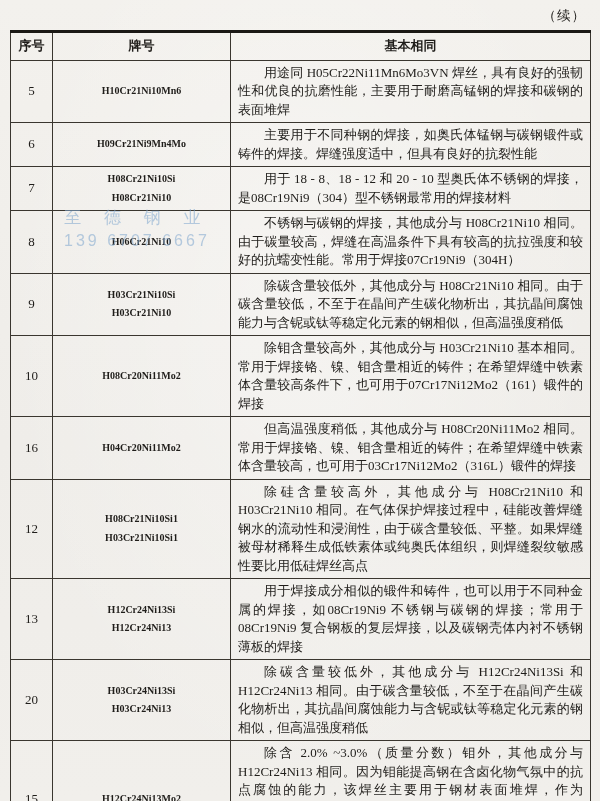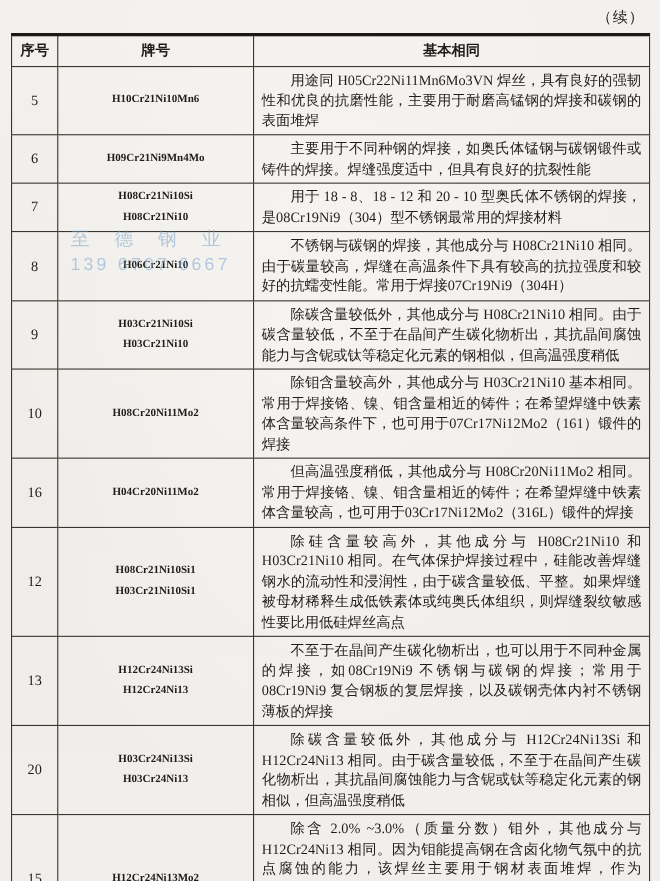--- a/index.html
+++ b/index.html
@@ -132,21 +132,21 @@
       <tr>
         <td class="no">12</td>
         <td class="grade">H08Cr21Ni10Si1
 H03Cr21Ni10Si1</td>
         <td class="usage">除硅含量较高外，其他成分与 H08Cr21Ni10 和 H03Cr21Ni10 相同。在气体保护焊接过程中，硅能改善焊缝钢水的流动性和浸润性，由于碳含量较低、平整。如果焊缝被母材稀释生成低铁素体或纯奥氏体组织，则焊缝裂纹敏感性要比用低硅焊丝高点</td>
       </tr>
       <tr>
         <td class="no">13</td>
         <td class="grade">H12Cr24Ni13Si
 H12Cr24Ni13</td>
-        <td class="usage">不至于在晶间产生碳化物析出，也可以用于不同种金属的焊接，如08Cr19Ni9 不锈钢与碳钢的焊接；常用于08Cr19Ni9 复合钢板的复层焊接，以及碳钢壳体内衬不锈钢薄板的焊接</td>
+        <td class="usage">用于焊接成分相似的锻件和铸件，也可以用于不同种金属的焊接，如08Cr19Ni9 不锈钢与碳钢的焊接；常用于08Cr19Ni9 复合钢板的复层焊接，以及碳钢壳体内衬不锈钢薄板的焊接</td>
       </tr>
       <tr>
         <td class="no">20</td>
         <td class="grade">H03Cr24Ni13Si
 H03Cr24Ni13</td>
         <td class="usage">除碳含量较低外，其他成分与 H12Cr24Ni13Si 和 H12Cr24Ni13 相同。由于碳含量较低，不至于在晶间产生碳化物析出，其抗晶间腐蚀能力与含铌或钛等稳定化元素的钢相似，但高温强度稍低</td>
       </tr>
       <tr>
         <td class="no">15</td>
         <td class="grade">H12Cr24Ni13Mo2</td>

